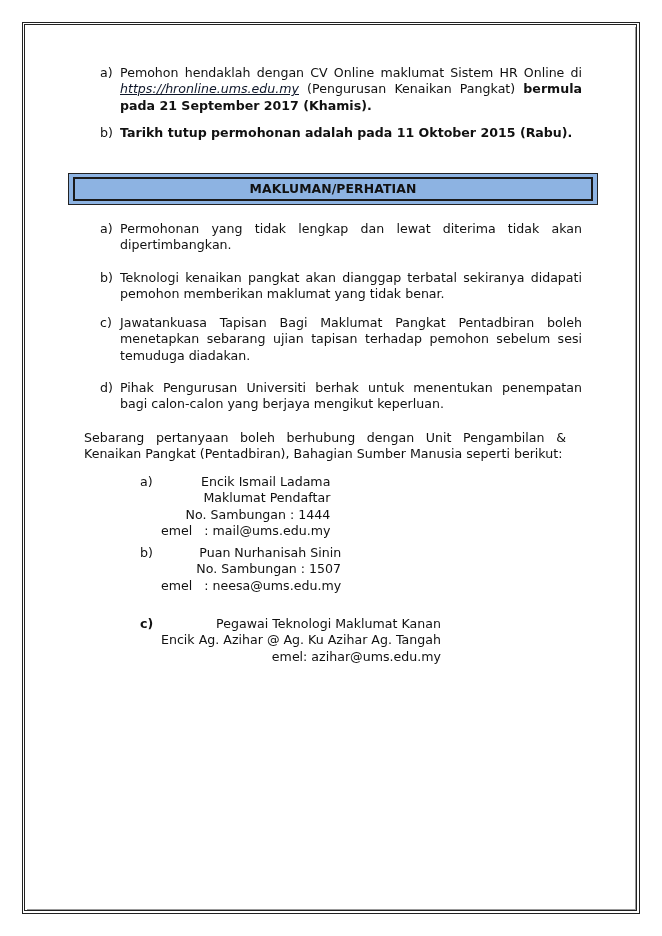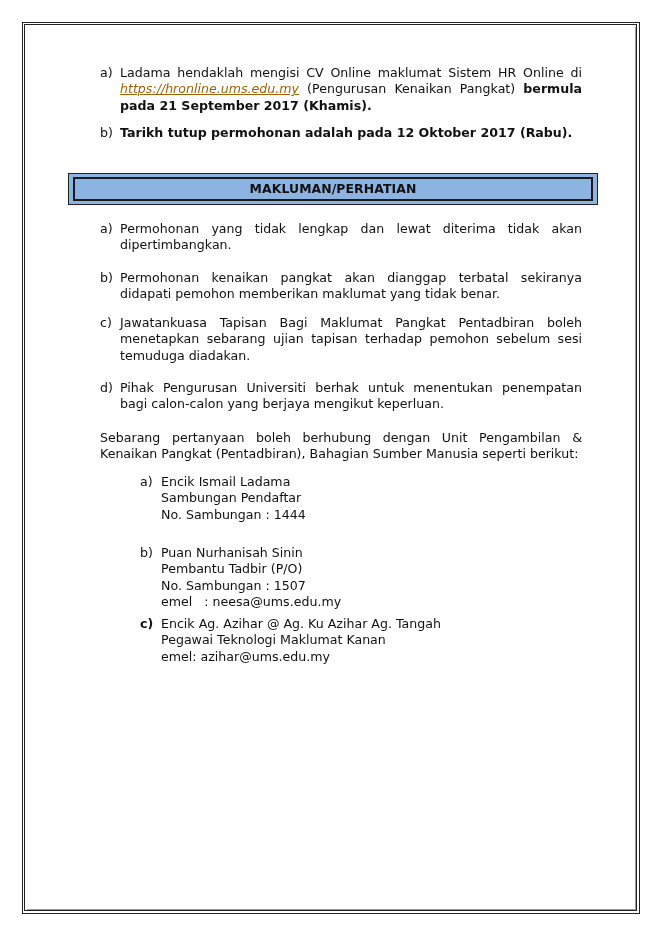--- a/index.html
+++ b/index.html
@@ -19,109 +19,109 @@
   }
   .content { position: absolute; left: 0; top: 0; width: 662px; }
   .fs { font-size: 12.6px; line-height: 16.3px; }
   .item {
     position: absolute; left: 100px; width: 482px;
     display: flex;
   }
   .marker { width: 20px; flex: 0 0 20px; }
   .text { flex: 1; text-align: justify; }
   .text.last-left { text-align-last: left; }
-  a.link { color: #a16207; font-style: italic; text-decoration: underline; }
+  a.link { color: #0f172a; font-style: italic; text-decoration: underline; }
   .bold { font-weight: bold; }
   .italic { }
 
   .banner-outer {
     position: absolute; left: 68px; top: 173px; width: 530px; height: 32px;
     box-sizing: border-box; border: 1px solid #222;
     background: #8db3e2;
   }
   .banner-inner {
     position: absolute; left: 4px; top: 3px; right: 4px; bottom: 3px;
     border: 2px solid #1a1a1a;
     display: flex; align-items: center; justify-content: center;
     font-weight: bold; font-size: 12.4px; letter-spacing: 0.1px;
   }
   .para {
-    position: absolute; left: 100px; width: 482px; text-align: justify;
+    position: absolute; left: 84px; width: 482px; text-align: justify;
   }
   .contact {
     position: absolute; left: 140px; width: 340px; display: flex;
   }
   .contact .marker { width: 21px; flex: 0 0 21px; }
-  .contact .lines div { white-space: pre; }
+  .contact .lines div { white-space: pre; text-align: right; }
 </style>
 </head>
 <body>
 
 <div class="page-border">
   <div class="page-border-inner"></div>
 </div>
 
 <div class="content fs">
 
   <div class="item" style="top:65px;">
     <span class="marker">a)</span>
     <div class="text last-left">
-      <span>Ladama hendaklah mengisi </span><span class="italic">CV Online</span><span> maklumat Sistem HR Online di </span><a class="link">https://hronline.ums.edu.my</a><span> (Pengurusan Kenaikan Pangkat) </span><span class="bold">bermula pada 21 September 2017 (Khamis).</span>
+      <span>Pemohon hendaklah dengan </span><span class="italic">CV Online</span><span> maklumat Sistem HR Online di </span><a class="link">https://hronline.ums.edu.my</a><span> (Pengurusan Kenaikan Pangkat) </span><span class="bold">bermula pada 21 September 2017 (Khamis).</span>
     </div>
   </div>
 
   <div class="item" style="top:125px;">
     <span class="marker">b)</span>
-    <div class="text bold last-left">Tarikh tutup permohonan adalah pada 12 Oktober 2017 (Rabu).</div>
+    <div class="text bold last-left">Tarikh tutup permohonan adalah pada 11 Oktober 2015 (Rabu).</div>
   </div>
 
   <div class="banner-outer">
     <div class="banner-inner">MAKLUMAN/PERHATIAN</div>
   </div>
 
   <div class="item" style="top:221px;">
     <span class="marker">a)</span>
     <div class="text last-left">Permohonan yang tidak lengkap dan lewat diterima tidak akan dipertimbangkan.</div>
   </div>
   <div class="item" style="top:270px;">
     <span class="marker">b)</span>
-    <div class="text last-left">Permohonan kenaikan pangkat akan dianggap terbatal sekiranya didapati pemohon memberikan maklumat yang tidak benar.</div>
+    <div class="text last-left">Teknologi kenaikan pangkat akan dianggap terbatal sekiranya didapati pemohon memberikan maklumat yang tidak benar.</div>
   </div>
   <div class="item" style="top:315px;">
     <span class="marker">c)</span>
     <div class="text last-left">Jawatankuasa Tapisan Bagi Maklumat Pangkat Pentadbiran boleh menetapkan sebarang ujian tapisan terhadap pemohon sebelum sesi temuduga diadakan.</div>
   </div>
   <div class="item" style="top:380px;">
     <span class="marker">d)</span>
     <div class="text last-left">Pihak Pengurusan Universiti berhak untuk menentukan penempatan bagi calon-calon yang berjaya mengikut keperluan.</div>
   </div>
 
   <div class="para" style="top:430px; text-align-last:left;">Sebarang pertanyaan boleh berhubung dengan Unit Pengambilan &amp; Kenaikan Pangkat (Pentadbiran), Bahagian Sumber Manusia seperti berikut:</div>
 
   <div class="contact" style="top:474px;">
     <span class="marker">a)</span>
     <div class="lines">
       <div>Encik Ismail Ladama</div>
-      <div>Sambungan Pendaftar</div>
+      <div>Maklumat Pendaftar</div>
       <div>No. Sambungan : 1444</div>
+      <div>emel   : mail@ums.edu.my</div>
     </div>
   </div>
 
   <div class="contact" style="top:545px;">
     <span class="marker">b)</span>
     <div class="lines">
       <div>Puan Nurhanisah Sinin</div>
-      <div>Pembantu Tadbir (P/O)</div>
       <div>No. Sambungan : 1507</div>
       <div>emel   : neesa@ums.edu.my</div>
     </div>
   </div>
 
   <div class="contact" style="top:616px;">
     <span class="marker bold">c)</span>
     <div class="lines">
+      <div>Pegawai Teknologi Maklumat Kanan</div>
       <div>Encik Ag. Azihar @ Ag. Ku Azihar Ag. Tangah</div>
-      <div>Pegawai Teknologi Maklumat Kanan</div>
       <div>emel: azihar@ums.edu.my</div>
     </div>
   </div>
 
 </div>
 
 </body></html>

